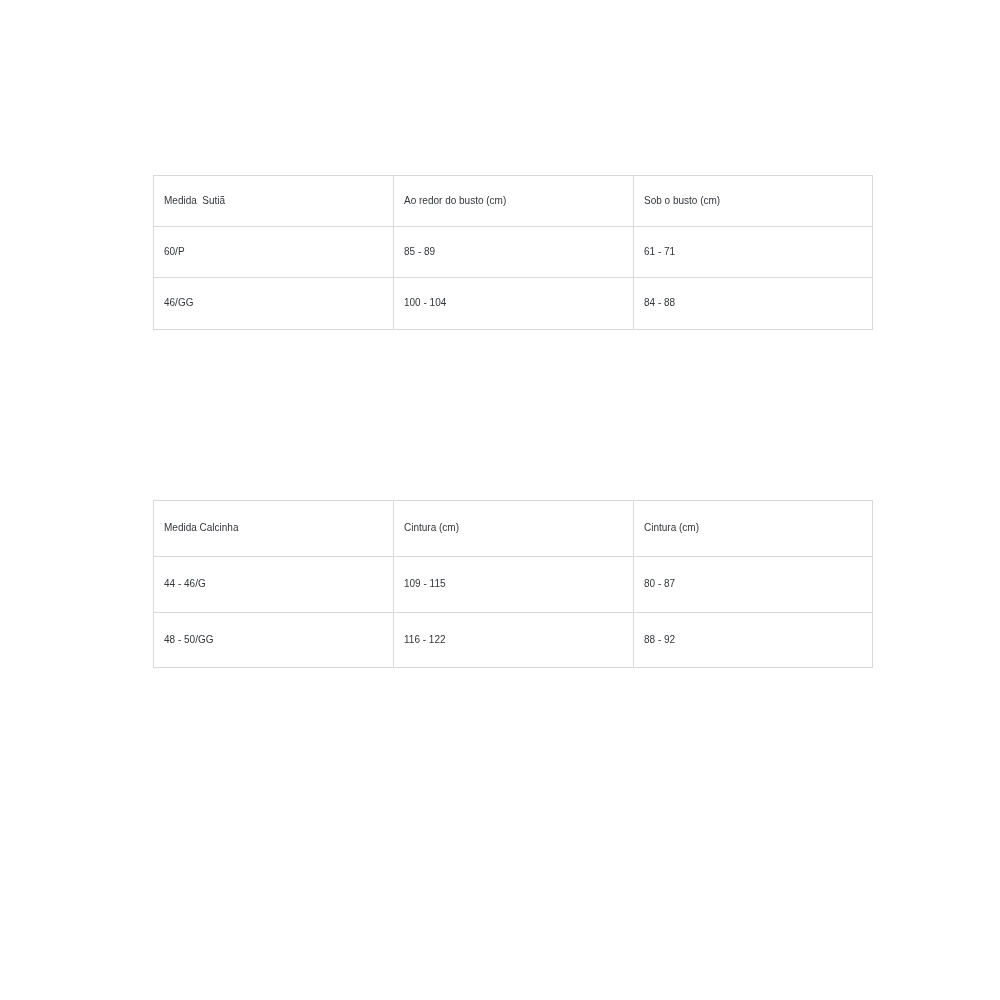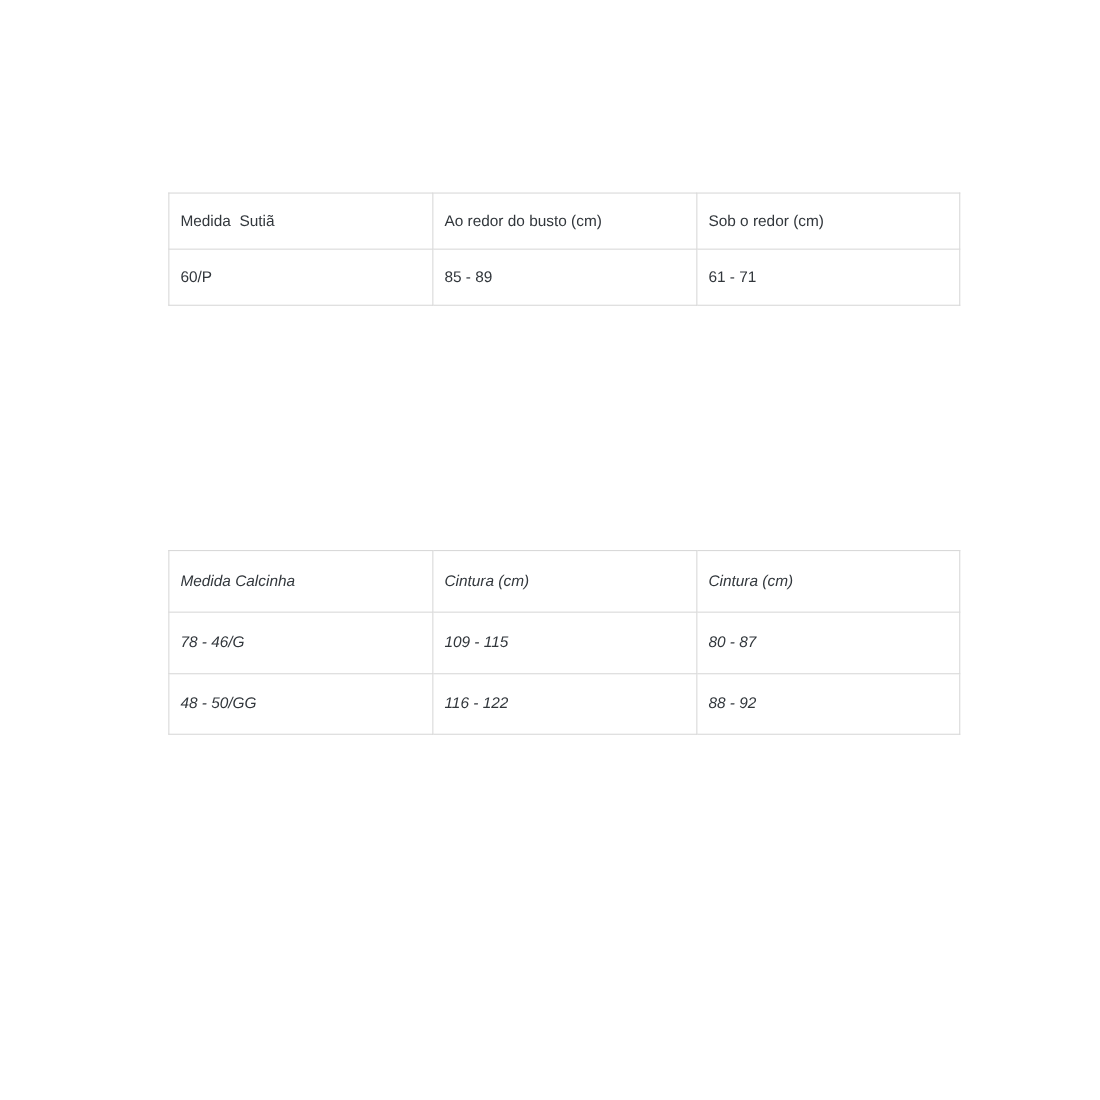--- a/index.html
+++ b/index.html
@@ -18,24 +18,24 @@
   }
   table.size-table {
     position: absolute;
     left: 153px;
     width: 719px;
     border-collapse: collapse;
     table-layout: fixed;
     background: #ffffff;
   }
   #bra-table { top: 175px; }
-  #panty-table { top: 500px; font-style: italic; }
+  #panty-table { top: 500px; }
   table.size-table td {
     border: 1px solid #d9d9d9;
-    font-size: 14px;
+    font-size: 10px;
     color: #32373c;
     padding: 0 10px;
     vertical-align: middle;
     white-space: pre-wrap;
     font-weight: 400;
     line-height: 1.4;
   }
   #bra-table tr { height: 51.2px; }
   #panty-table tr { height: 55.8px; }
   col.c1 { width: 240px; }
@@ -50,44 +50,49 @@
   <table class="size-table" id="bra-table">
     <colgroup>
         <col class="c1">
         <col class="c2">
         <col class="c3">
       </colgroup>
     <tbody>
       <tr>
         <td>Medida  Sutiã</td>
         <td>Ao redor do busto (cm)</td>
-        <td>Sob o redor (cm)</td>
+        <td>Sob o busto (cm)</td>
       </tr>
       <tr>
         <td>60/P</td>
         <td>85 - 89</td>
         <td>61 - 71</td>
+      </tr>
+      <tr>
+        <td>46/GG</td>
+        <td>100 - 104</td>
+        <td>84 - 88</td>
       </tr>
     </tbody>
   </table>
 
   <table class="size-table" id="panty-table">
     <colgroup>
         <col class="c1">
         <col class="c2">
         <col class="c3">
       </colgroup>
     <tbody>
       <tr>
         <td>Medida Calcinha</td>
         <td>Cintura (cm)</td>
         <td>Cintura (cm)</td>
       </tr>
       <tr>
-        <td>78 - 46/G</td>
+        <td>44 - 46/G</td>
         <td>109 - 115</td>
         <td>80 - 87</td>
       </tr>
       <tr>
         <td>48 - 50/GG</td>
         <td>116 - 122</td>
         <td>88 - 92</td>
       </tr>
     </tbody>
   </table>

